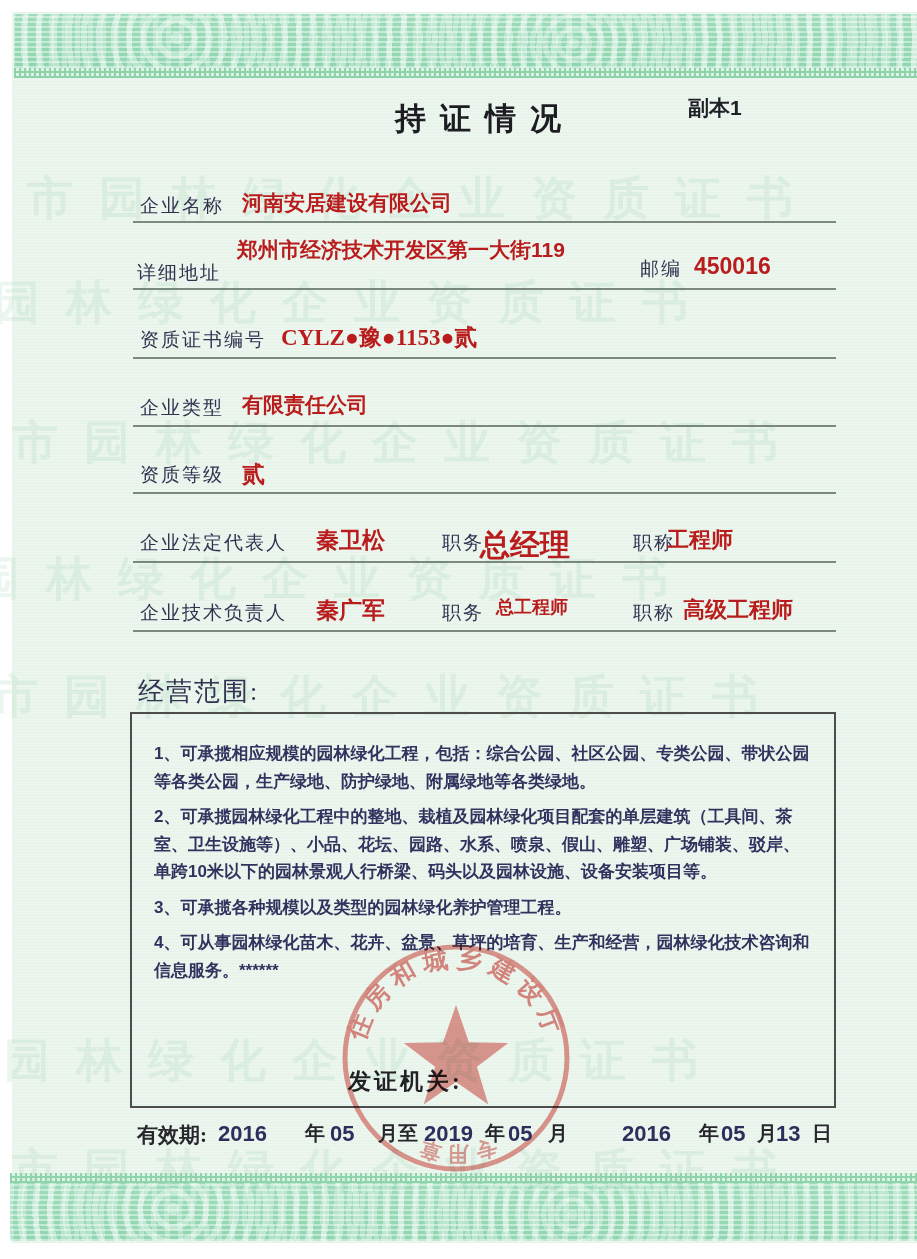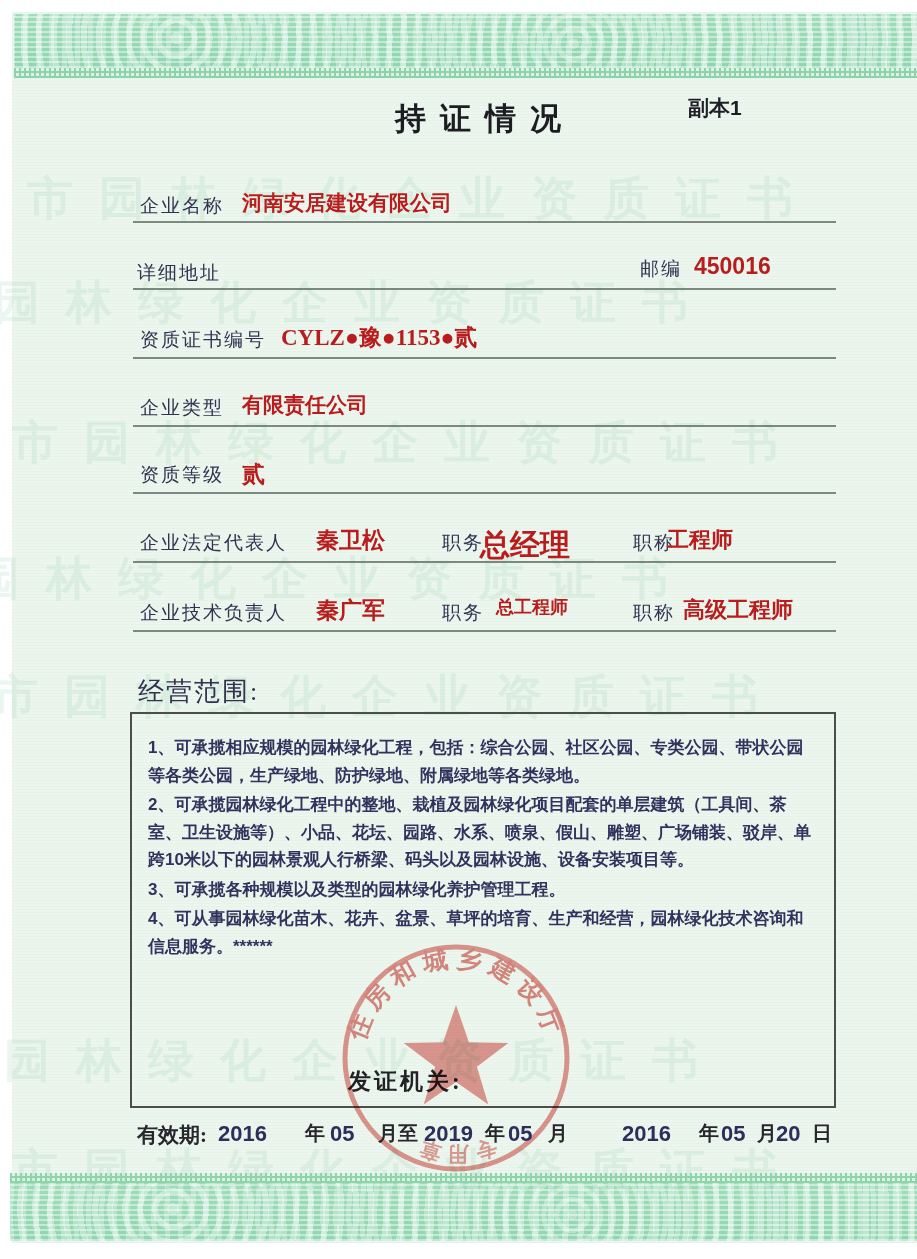--- a/index.html
+++ b/index.html
@@ -34,21 +34,21 @@
          letter-spacing:0.45em;color:#1c1c22;}
   .copy{position:absolute;left:688px;top:94px;font-family:"Liberation Sans",sans-serif;
         font-weight:bold;font-size:21px;color:#1e1e26;}
   .lbl{position:absolute;font-family:"Liberation Serif",serif;font-size:19px;
        color:#31324f;letter-spacing:2px;}
   .val{position:absolute;font-family:"Liberation Sans",sans-serif;font-weight:bold;
        font-size:21px;color:#b91c1c;}
   .rule{position:absolute;left:133px;width:703px;border-bottom:2px solid rgba(85,102,92,0.75);}
   .scope-box{position:absolute;left:130px;top:712px;width:706px;height:396px;
              border:2px solid #4d4d4d;box-sizing:border-box;padding:18px 14px 0 14px;}
-  .scope-box p{margin:2px;font-family:"Liberation Sans",sans-serif;font-weight:bold;
+  .scope-box p{margin:8px;font-family:"Liberation Sans",sans-serif;font-weight:bold;
                font-size:17px;line-height:1.62;color:#31325e;}
   .issuer{position:absolute;left:348px;top:1066px;font-family:"Liberation Serif",serif;
           font-weight:bold;font-size:23px;color:#222226;letter-spacing:3px;}
   .blk{color:#26262c;font-family:"Liberation Serif",serif;font-weight:bold;font-size:20px;}
   .num{color:#2d2e5c;font-family:Liberation Sans, sans-serif;font-weight:bold;font-size:22px;}
   .stamp{position:absolute;left:336px;top:938px;width:240px;height:240px;
          opacity:0.82;mix-blend-mode:multiply;pointer-events:none;}
 </style>
 </head>
 <body>
@@ -68,20 +68,21 @@
   <div class="wm" style="top:1030px;left:-140px;">城市园林绿化企业资质证书</div>
   <div class="wm" style="top:1140px;left:-60px;">城市园林绿化企业资质证书</div>
 
   <div class="title">持证情况</div>
   <div class="copy">副本1</div>
 
   <span class="lbl" style="left:140px;top:193px;">企业名称</span>
   <span class="val" style="left:242px;top:189px;">河南安居建设有限公司</span>
   <div class="rule" style="top:221px;"></div>
 
+  <span class="val" style="left:237px;top:236px;">郑州市经济技术开发区第一大街119</span>
   <span class="lbl" style="left:137px;top:260px;">详细地址</span>
   <span class="lbl" style="left:640px;top:256px;">邮编</span>
   <span class="val" style="left:694px;top:253px;font-size:23px;">450016</span>
   <div class="rule" style="top:288px;"></div>
 
   <span class="lbl" style="left:140px;top:327px;">资质证书编号</span>
   <span class="val" style="left:281px;top:322px;font-size:23px;font-family:'Liberation Serif',serif;">CYLZ●豫●1153●贰</span>
   <div class="rule" style="top:357px;"></div>
 
   <span class="lbl" style="left:140px;top:395px;">企业类型</span>
@@ -140,15 +141,15 @@
   <span class="blk" style="position:absolute;left:378px;top:1120px;">月至</span>
   <span class="num" style="position:absolute;left:424px;top:1121px;">2019</span>
   <span class="blk" style="position:absolute;left:485px;top:1120px;">年</span>
   <span class="num" style="position:absolute;left:508px;top:1121px;">05</span>
   <span class="blk" style="position:absolute;left:548px;top:1120px;">月</span>
 
   <span class="num" style="position:absolute;left:622px;top:1121px;">2016</span>
   <span class="blk" style="position:absolute;left:699px;top:1120px;">年</span>
   <span class="num" style="position:absolute;left:721px;top:1121px;">05</span>
   <span class="blk" style="position:absolute;left:757px;top:1120px;">月</span>
-  <span class="num" style="position:absolute;left:776px;top:1121px;">20</span>
+  <span class="num" style="position:absolute;left:776px;top:1121px;">13</span>
   <span class="blk" style="position:absolute;left:812px;top:1120px;">日</span>
 </div>
 
 </body></html>

